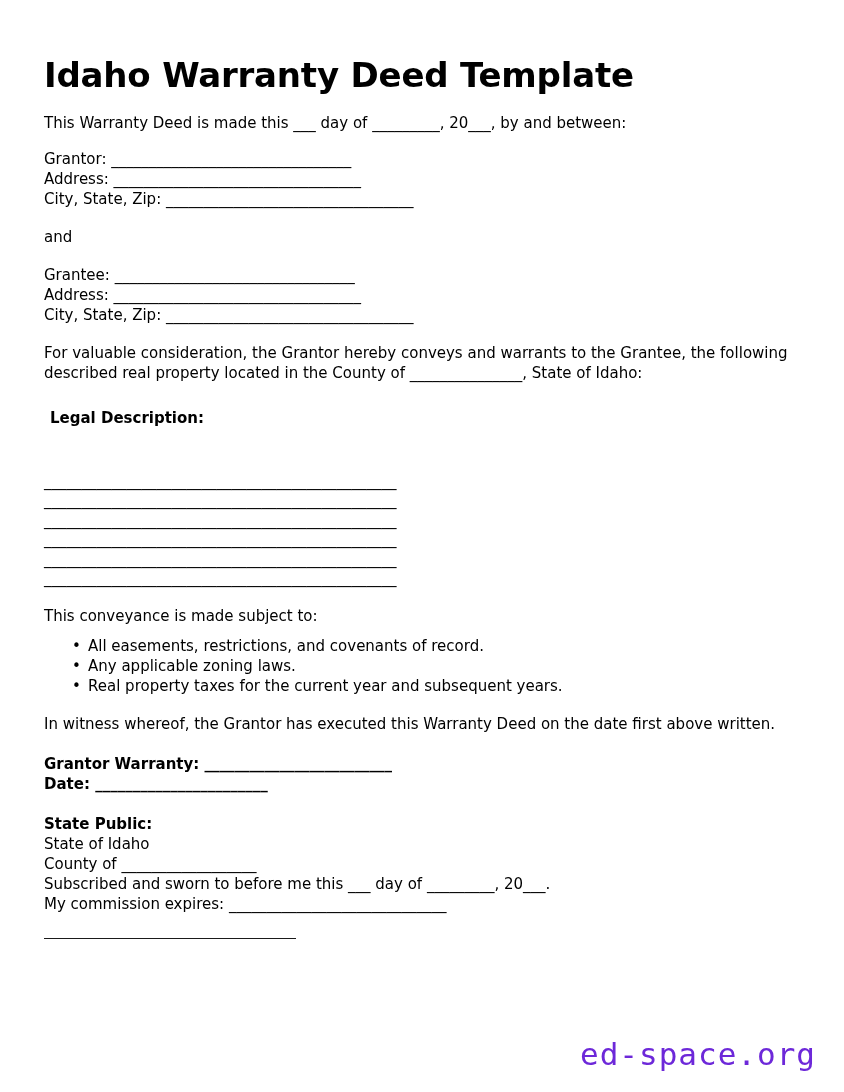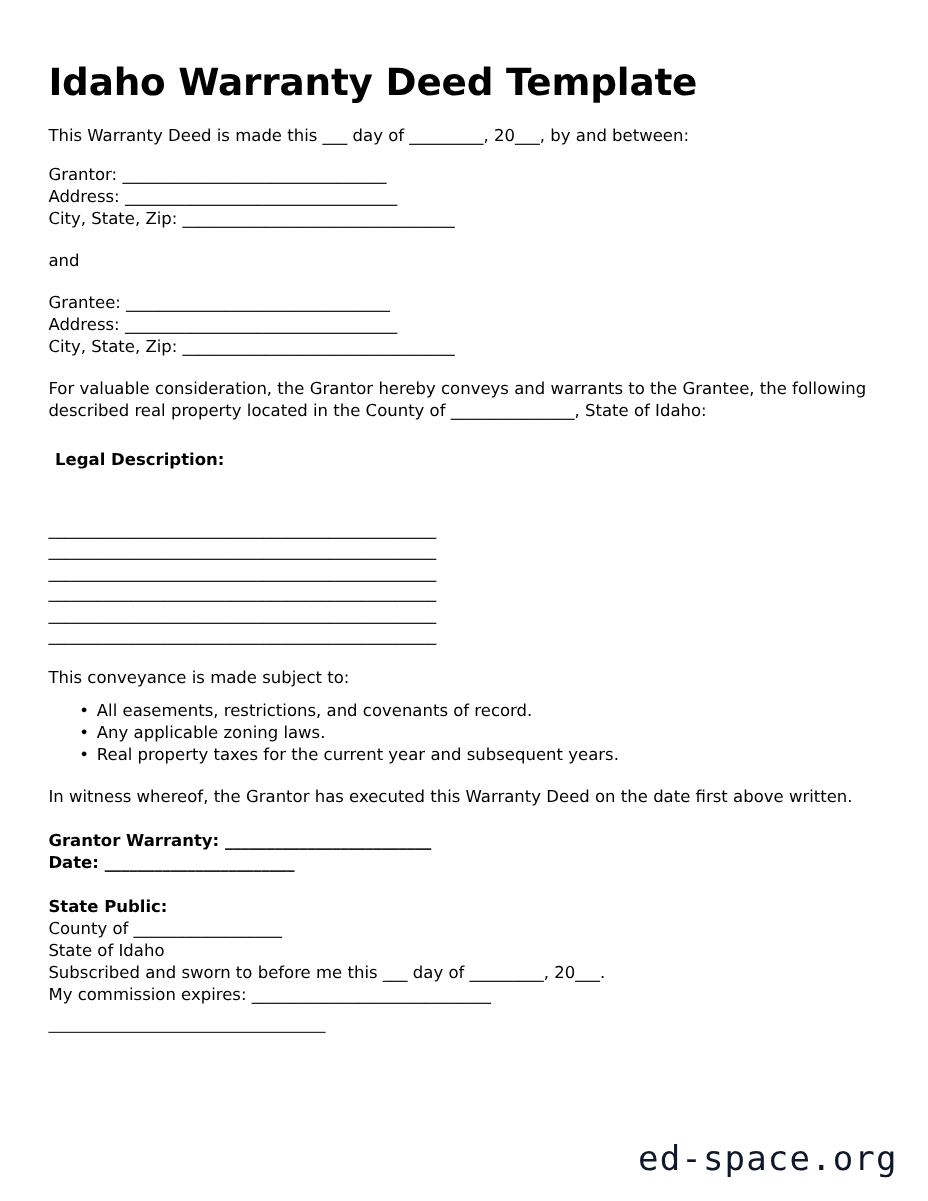--- a/index.html
+++ b/index.html
@@ -104,21 +104,21 @@
     line-height: 20px;
     padding-top: 2px;
   }
   .watermark {
     position: absolute;
     right: 28px;
     bottom: 20px;
     font-family: "DejaVu Sans Mono", "Liberation Mono", monospace;
     font-size: 31px;
     line-height: 36px;
-    color: #0f172a;
+    color: #6d28d9;
     letter-spacing: 1px;
     white-space: pre;
   }
 </style>
 </head>
 <body>
 
 <div class="page">
   <div class="content">
 
@@ -170,22 +170,22 @@
 
     <p class="para">In witness whereof, the Grantor has executed this Warranty Deed on the date first above written.</p>
 
     <div class="sig-block">
       <div class="blockline">Grantor Warranty: _________________________</div>
       <div class="blockline">Date: _______________________</div>
     </div>
 
     <div class="notary-block">
       <div class="notary-head">State Public:</div>
+      <div class="blockline">State of Idaho</div>
       <div class="blockline">County of __________________</div>
-      <div class="blockline">State of Idaho</div>
       <div class="blockline">Subscribed and sworn to before me this ___ day of _________, 20___.</div>
       <div class="blockline">My commission expires: _____________________________</div>
     </div>
 
     <div class="notary-sig">
       <div class="rule"></div>
     </div>
 
   </div>
 

